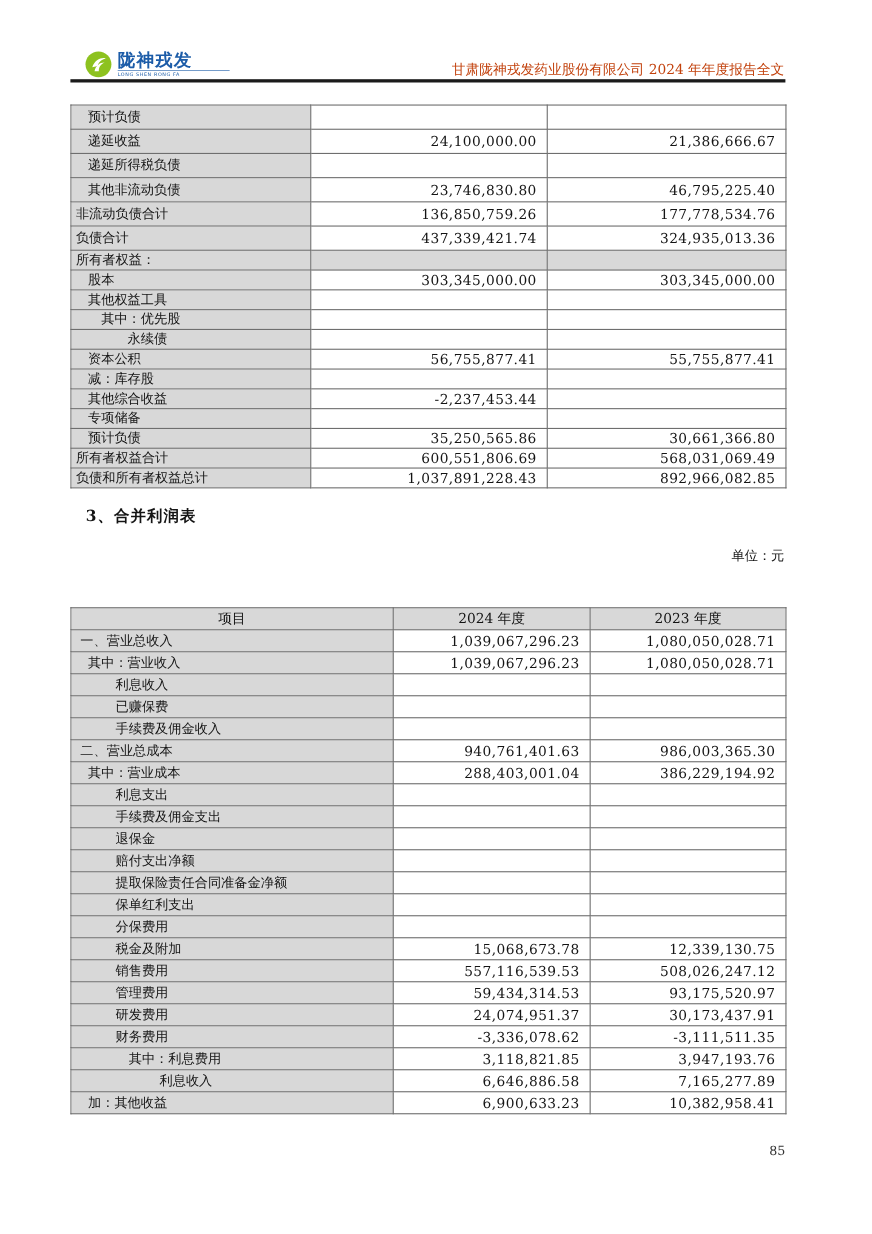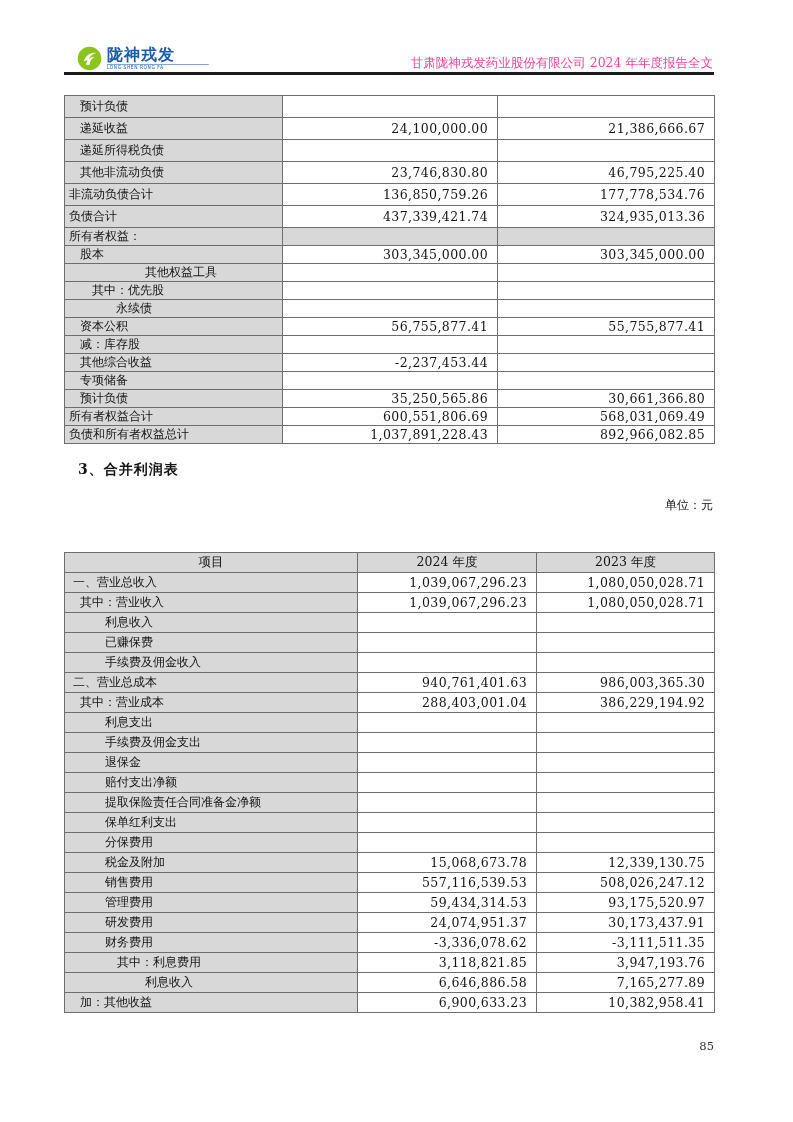--- a/index.html
+++ b/index.html
@@ -31,21 +31,21 @@
   }
   .logo-en{
     margin-top:1px;border-top:1px solid var(--brand-blue);
     font-family:"DejaVu Sans","Liberation Sans",sans-serif;
     font-size:8px;letter-spacing:1px;color:var(--brand-blue);
     transform:scale(0.55);transform-origin:left top;white-space:nowrap;
     padding-top:1px;width:180%;
   }
   .header-title{
     position:absolute;top:55px;right:80px;
-    font-size:12.5px;color:#ec4899;white-space:nowrap;
+    font-size:12.5px;color:#c2410c;white-space:nowrap;
   }
   .header-rule{position:absolute;left:64px;top:72px;width:650px;height:2.5px;background:var(--rule);}
   
   table{
     position:absolute;left:64px;width:650px;
     border-collapse:collapse;table-layout:fixed;
     border:1.2px solid #2a2a2a;
   }
   #balance-table{top:95px;}
   #income-table{top:552px;}
@@ -132,21 +132,21 @@
           <td class="lbl" style="padding-left: 4px; margin-left: 44px;">所有者权益：</td>
           <td class="num"></td>
           <td class="num"></td>
         </tr>
         <tr class="r-short">
           <td class="lbl" style="padding-left: 15px;">股本</td>
           <td class="num">303,345,000.00</td>
           <td class="num">303,345,000.00</td>
         </tr>
         <tr class="r-short">
-          <td class="lbl" style="padding-left: 15px; text-align: center;">其他权益工具</td>
+          <td class="lbl" style="padding-left: 15px;">其他权益工具</td>
           <td class="num"></td>
           <td class="num"></td>
         </tr>
         <tr class="r-short">
           <td class="lbl" style="padding-left: 27px;">其中：优先股</td>
           <td class="num"></td>
           <td class="num"></td>
         </tr>
         <tr class="r-short">
           <td class="lbl" style="padding-left: 51px;">永续债</td>

